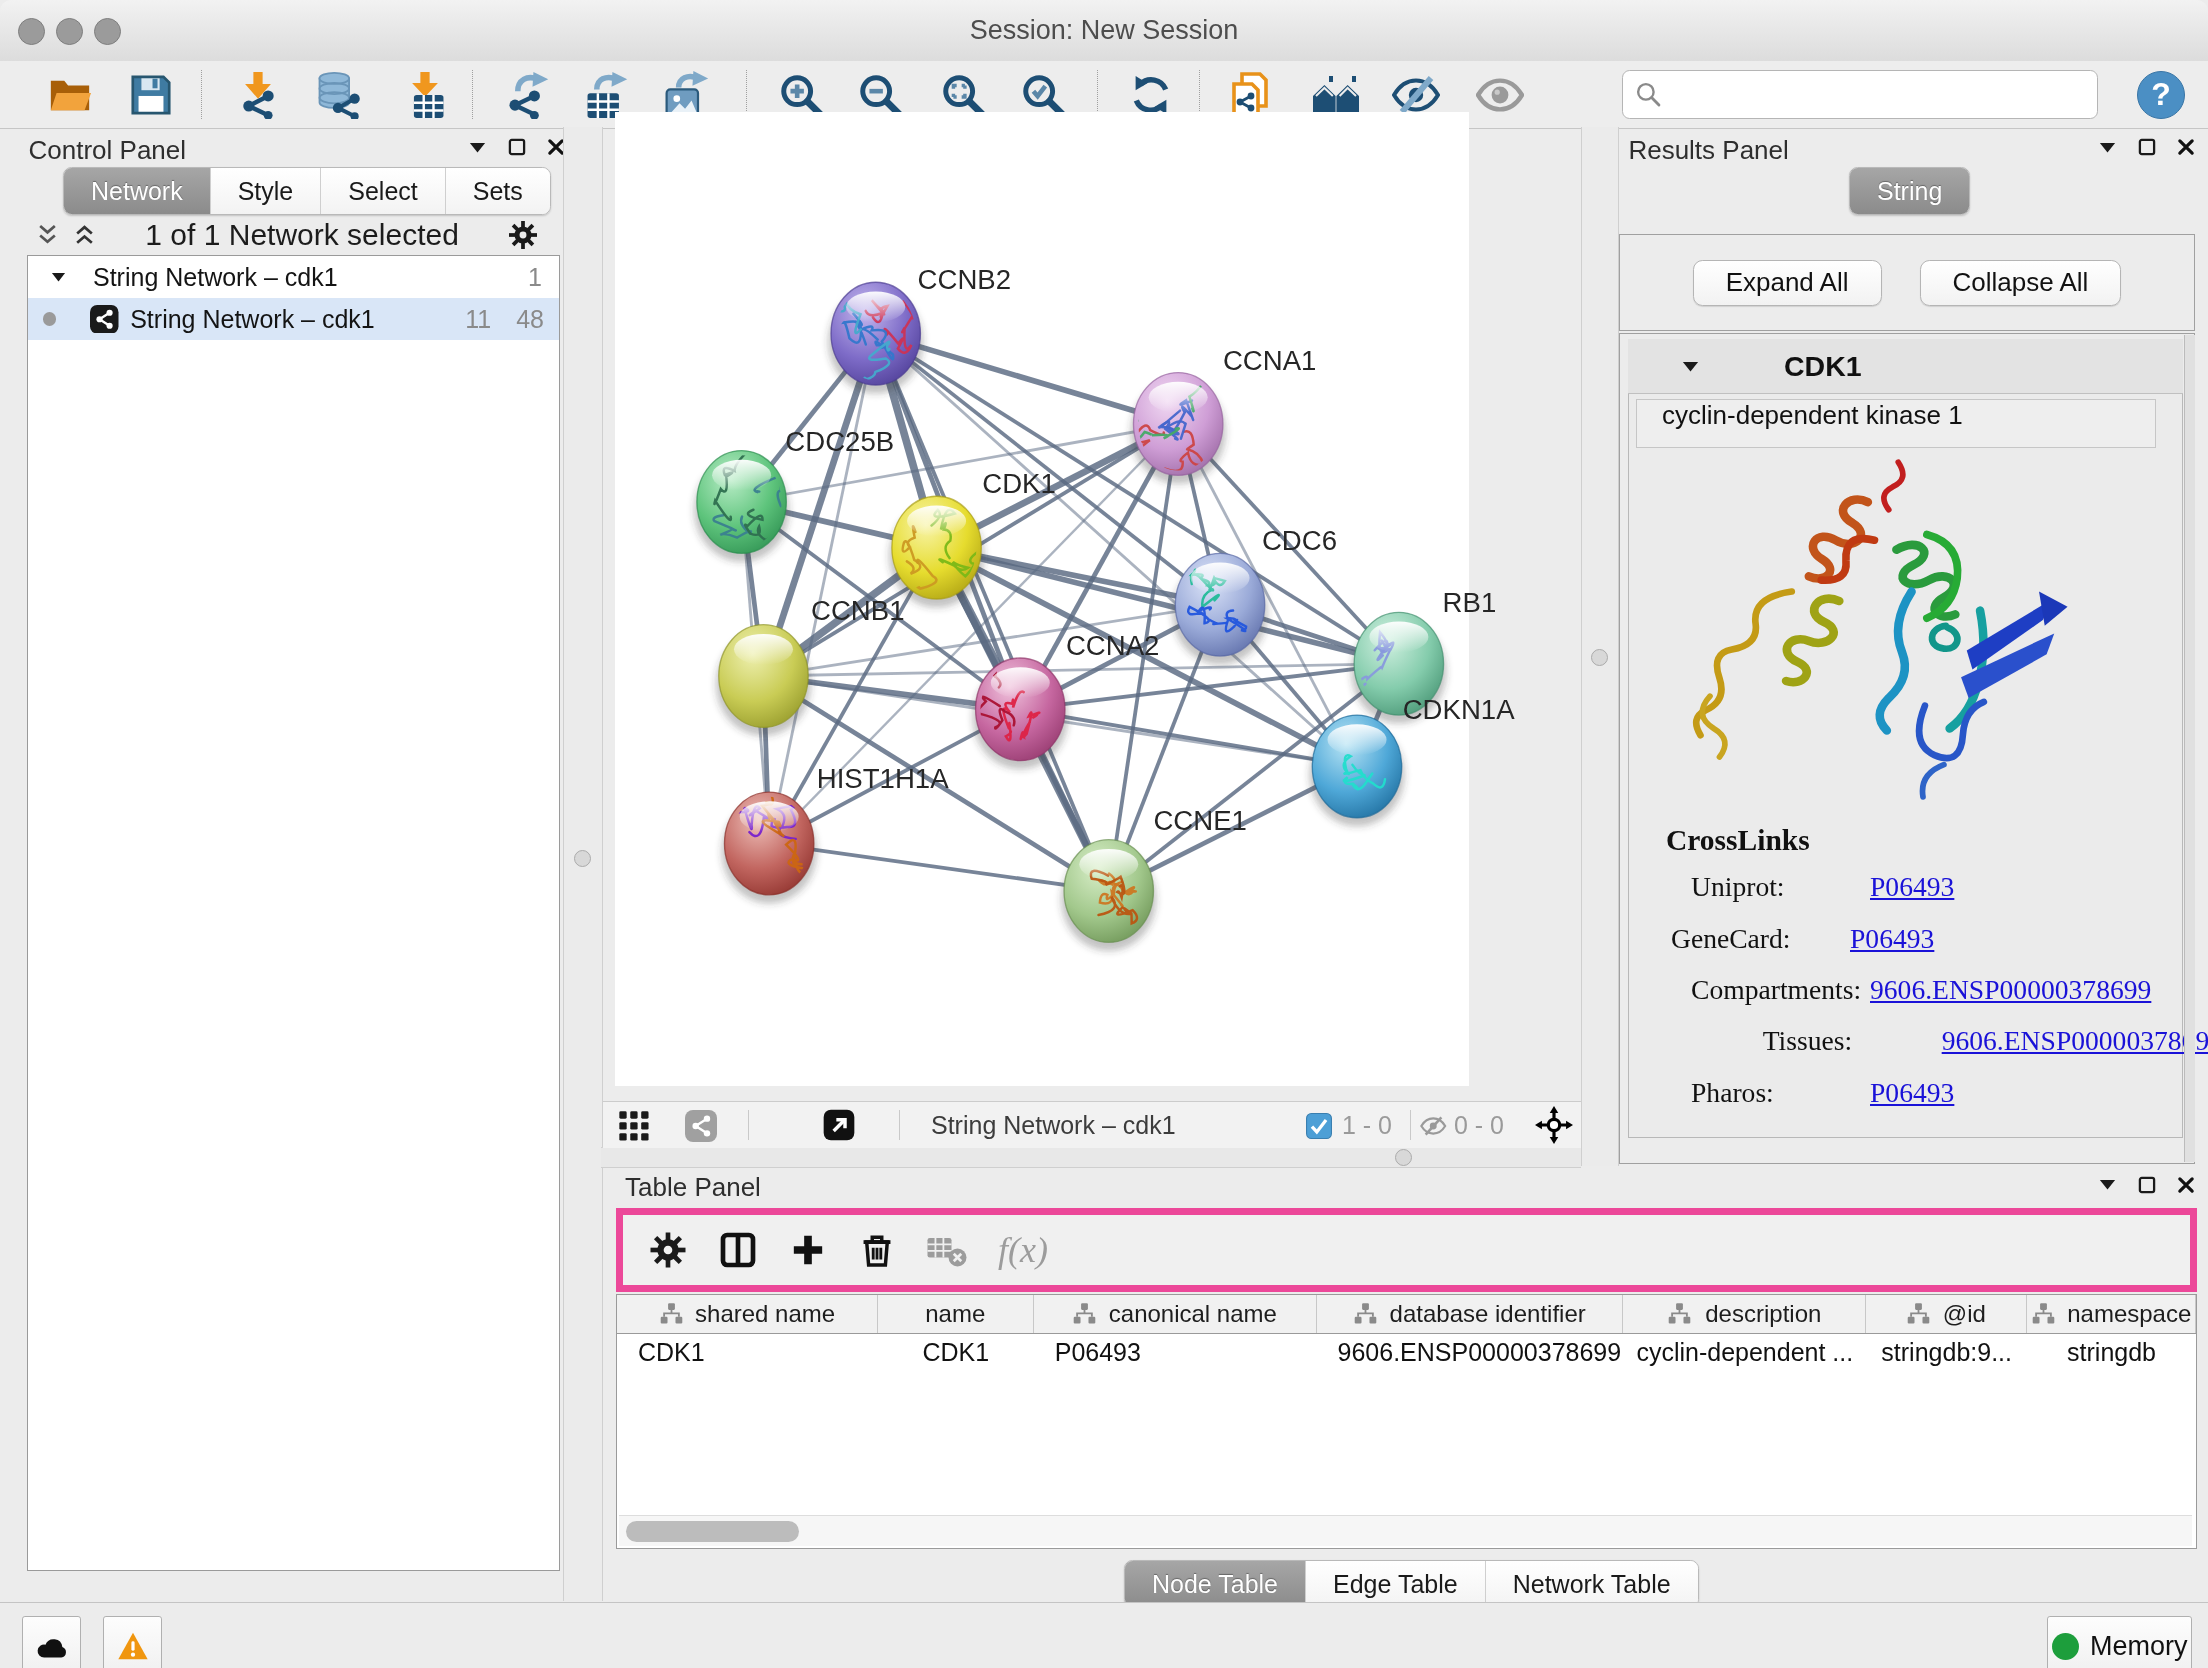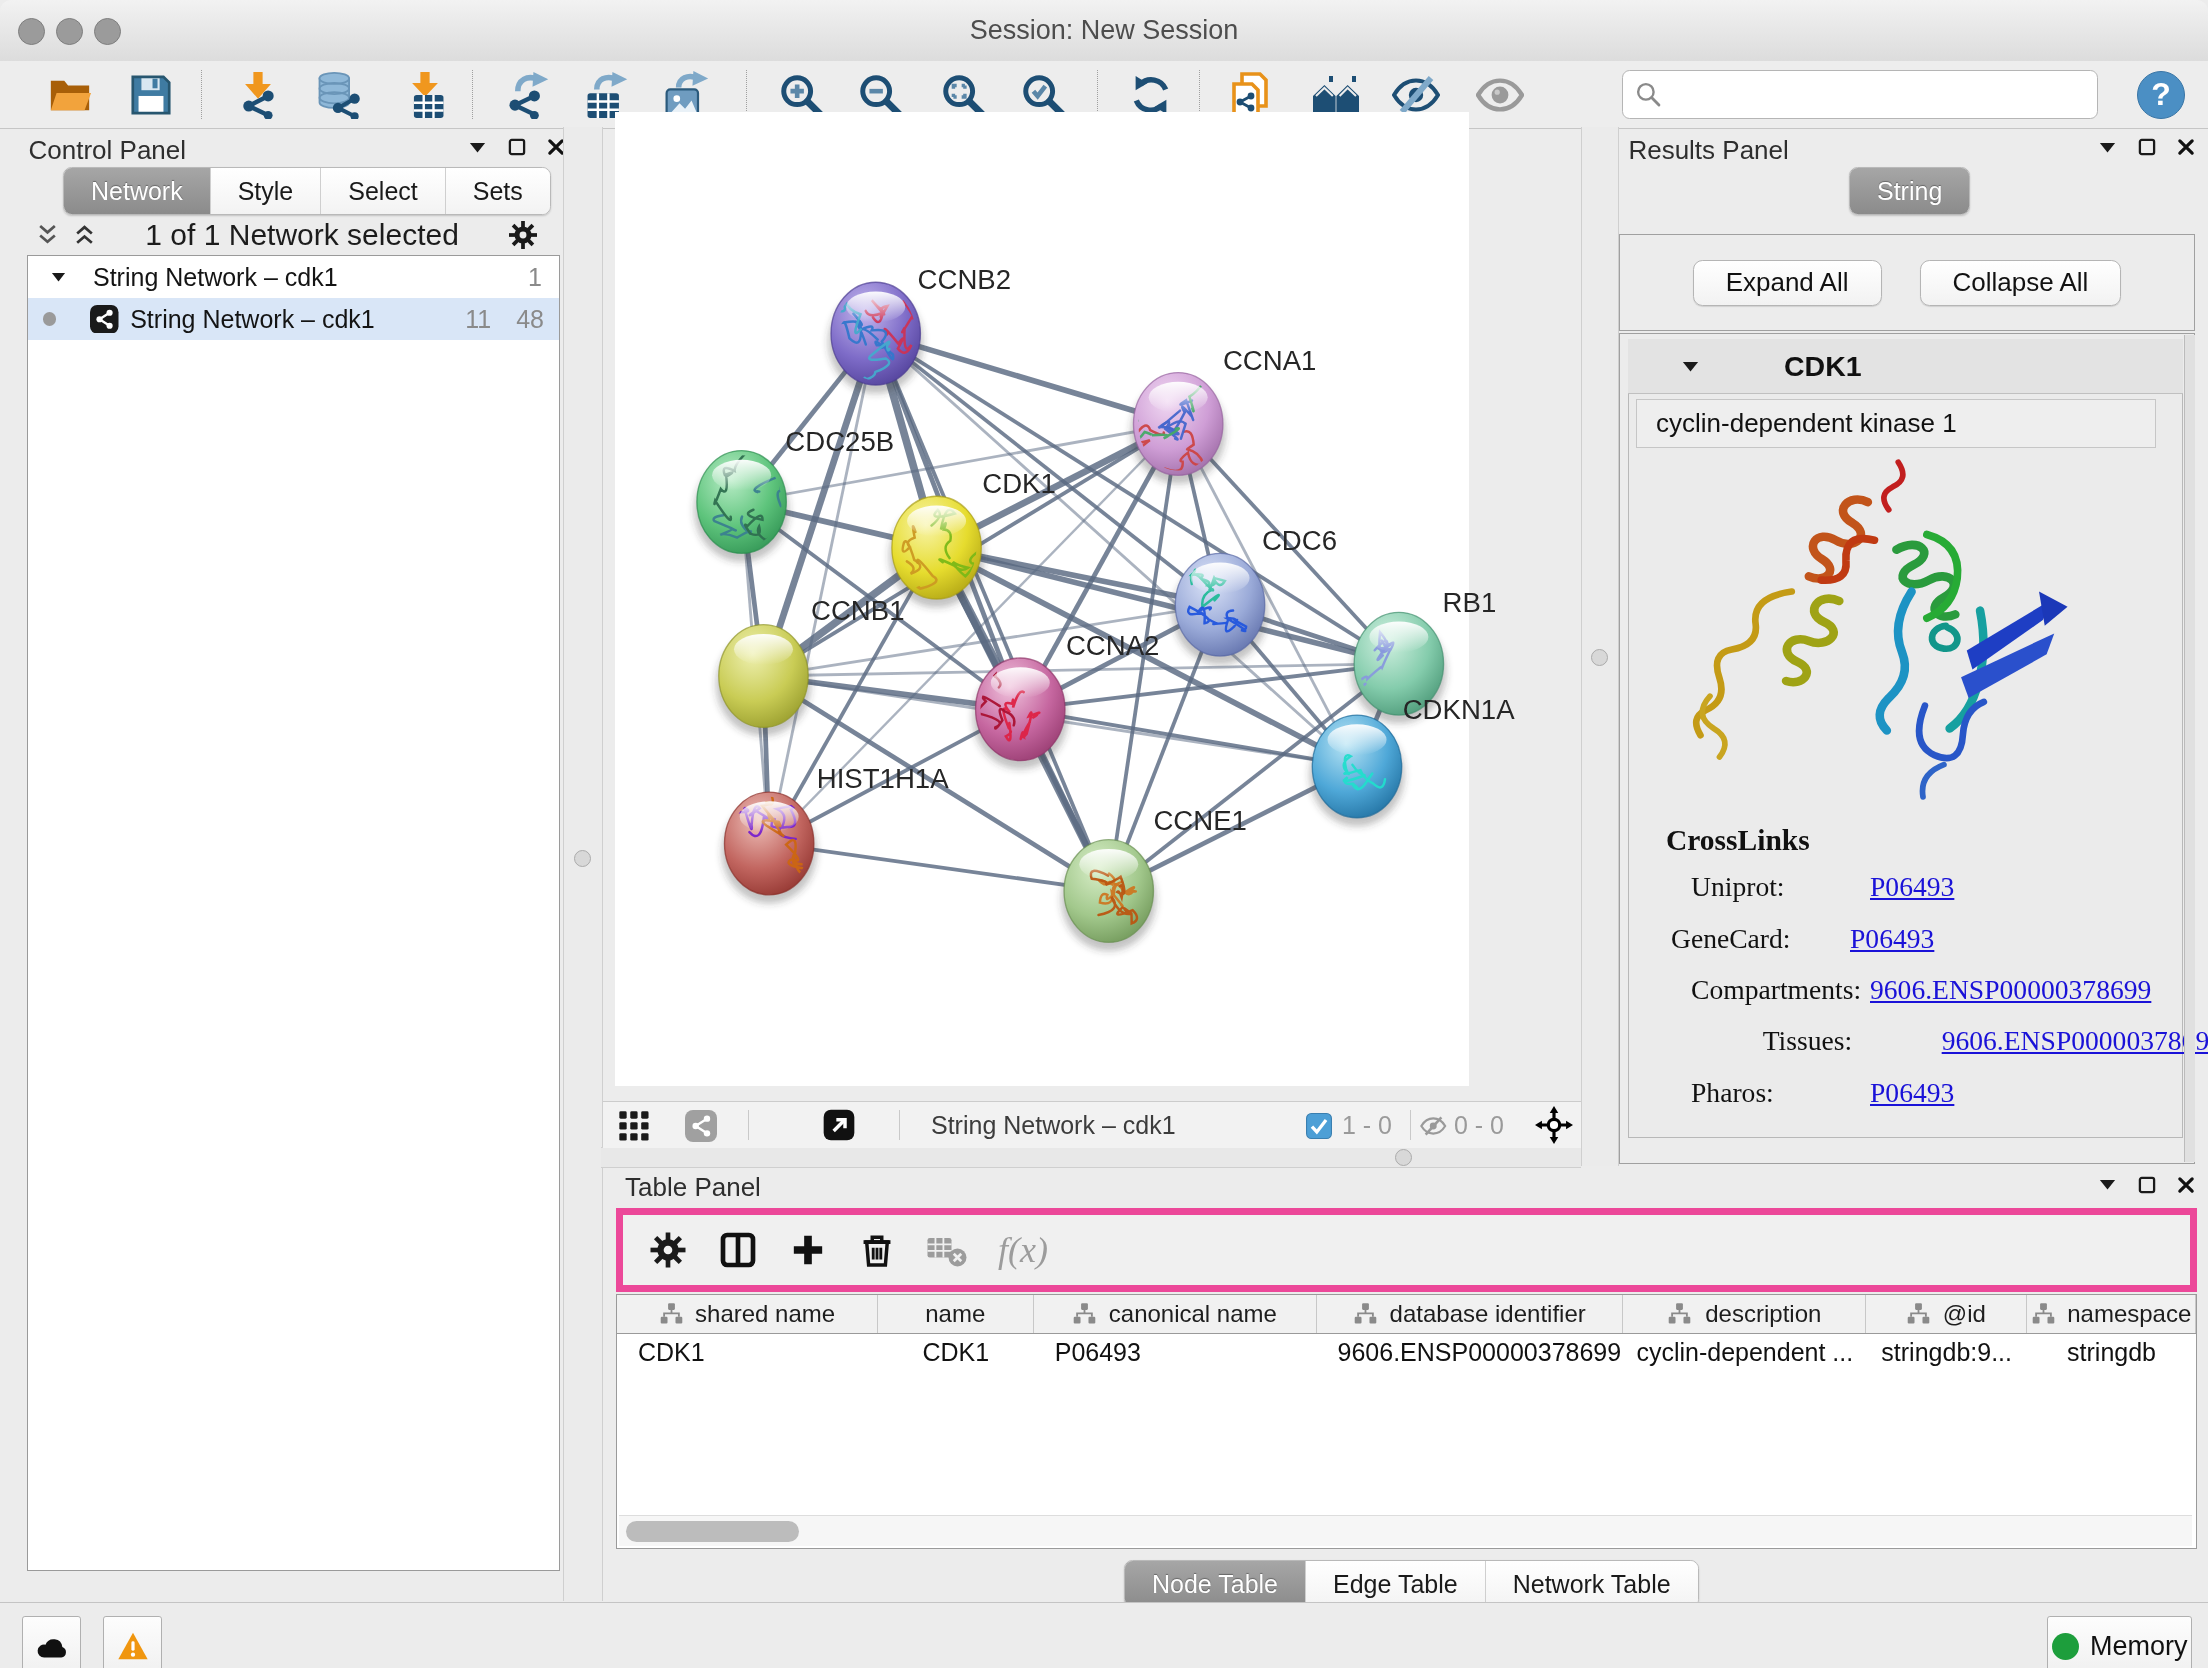--- a/index.html
+++ b/index.html
@@ -61,22 +61,22 @@
   .rp-btn{height:44px;padding:0 32px;border:1px solid #b5b5b5;border-radius:9.5px;
     background:linear-gradient(#ffffff,#f2f2f2);font-size:26px;color:#111;
     display:flex;align-items:center;box-shadow:0 1px 1px rgba(0,0,0,.12);}
   #rp-listbox{left:1619px;top:333px;width:576px;height:831px;border:1.9px solid #a0a0a0;
     box-sizing:border-box;background:#ececec;}
   #rp-entry{left:1628px;top:339px;width:555px;height:799px;border:1px solid #b8b8b8;
     box-sizing:border-box;background:#ebebeb;}
   #rp-entry-header{left:1628px;top:339px;width:555px;height:55px;background:#e3e3e3;
     border-bottom:1px solid #c0c0c0;display:flex;align-items:center;box-sizing:border-box;}
   #rp-desc{left:1636px;top:399px;width:520px;height:49px;border:1px solid #c6c6c6;
-    box-sizing:border-box;display:flex;align-items:center;font-size:26px;color:#111;
-    padding-left:19px;background:#eee;}
+    box-sizing:border-box;display:flex;font-size:26px;color:#111;
+    padding-left:25px;background:#eee;}
   #rp-scroll{left:2184px;top:335px;width:9.5px;height:827px;background:#e0e0e0;
     border-left:1px solid #bbb;}
   .xl-serif{font-family:"Liberation Serif",serif;}
   .xl-row{position:absolute;font-size:27.6px;}
   .xl-label{color:#111;}
   .xl-link{color:#1a12d8;text-decoration:underline;}
   
   #tp-toolbar{left:616px;top:1208px;width:1581px;height:84px;background:#f0f0f0;
     border:7px solid #ec4899;box-sizing:border-box;display:flex;align-items:center;gap:30px;
     padding-left:25px;}

